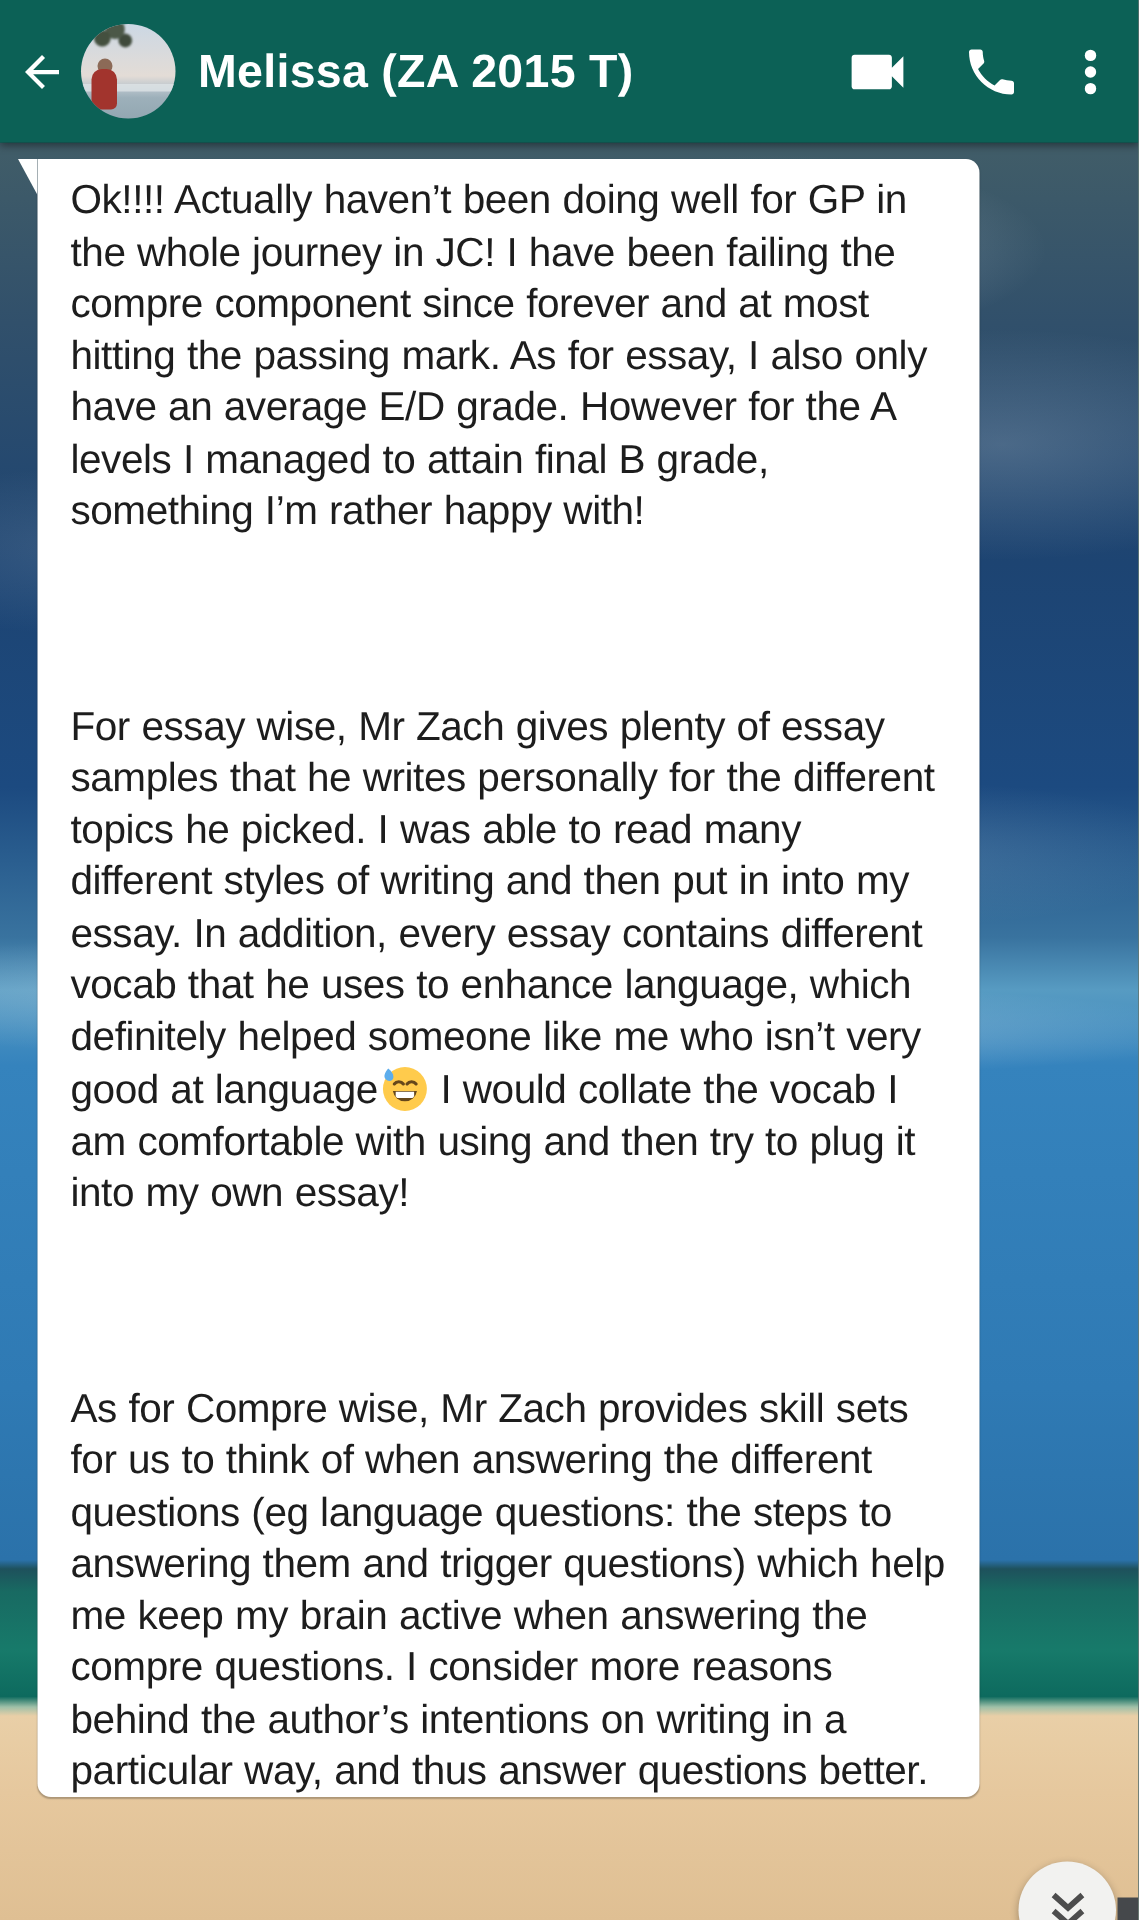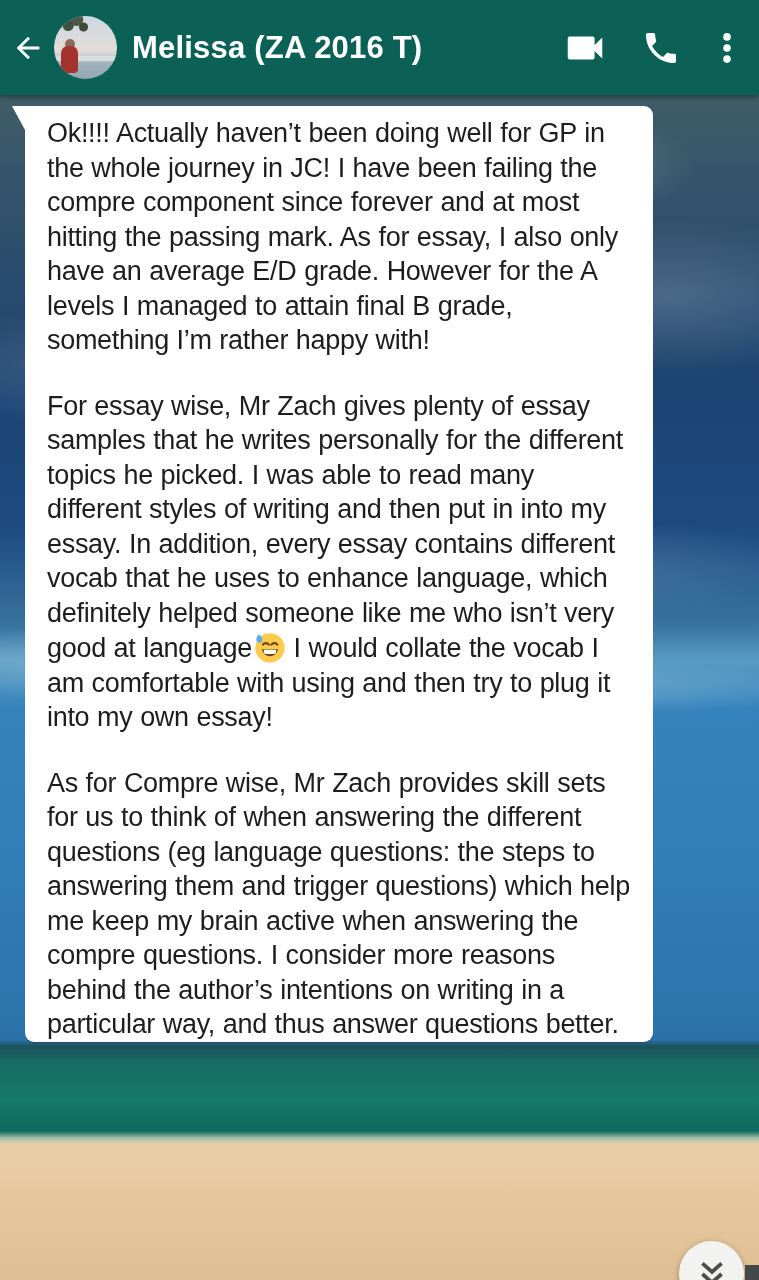--- a/index.html
+++ b/index.html
@@ -85,21 +85,21 @@
   }
   .tail {
     position:absolute; left:-13px; top:0; width:13px; height:24px;
     background:#ffffff;
     clip-path:polygon(0 0, 100% 0, 100% 100%);
   }
   .bubble p {
     color:#1d1d1d; font-size:27px; line-height:34.5px; letter-spacing:-0.3px;
     word-spacing:0.5px;
   }
-  .bubble p + p { margin-top:31px; }
+  .bubble p + p { margin-top:109px; }
   .emoji-wrap { display:inline-block; vertical-align:-7px; height:30px; }
 
   
   .fab {
     position:absolute; left:679px; top:1146px; width:65px; height:65px;
     border-radius:50%; border:none; background:#f2f2f0;
     box-shadow:0 2px 6px rgba(0,0,0,.30);
     display:flex; align-items:center; justify-content:center;
     cursor:pointer;
   }
@@ -121,21 +121,21 @@
       </span>
     </button>
 
     <div class="avatar">
       <div class="av-shore"></div>
       <div class="av-tree"></div>
       <div class="av-head"></div>
       <div class="av-person"></div>
     </div>
 
-    <div class="title">Melissa (ZA 2016 T)</div>
+    <div class="title">Melissa (ZA 2015 T)</div>
 
     <div class="actions">
       <button class="action-btn">
         <span style="display:flex;">
           <svg width="46" height="46" viewBox="0 0 24 24">
             <path fill="#ffffff" d="M17 10.5V7c0-.55-.45-1-1-1H4c-.55 0-1 .45-1 1v10c0 .55.45 1 1 1h12c.55 0 1-.45 1-1v-3.5l4 4v-11l-4 4z"></path>
           </svg>
         </span>
       </button>
       <button class="action-btn">

